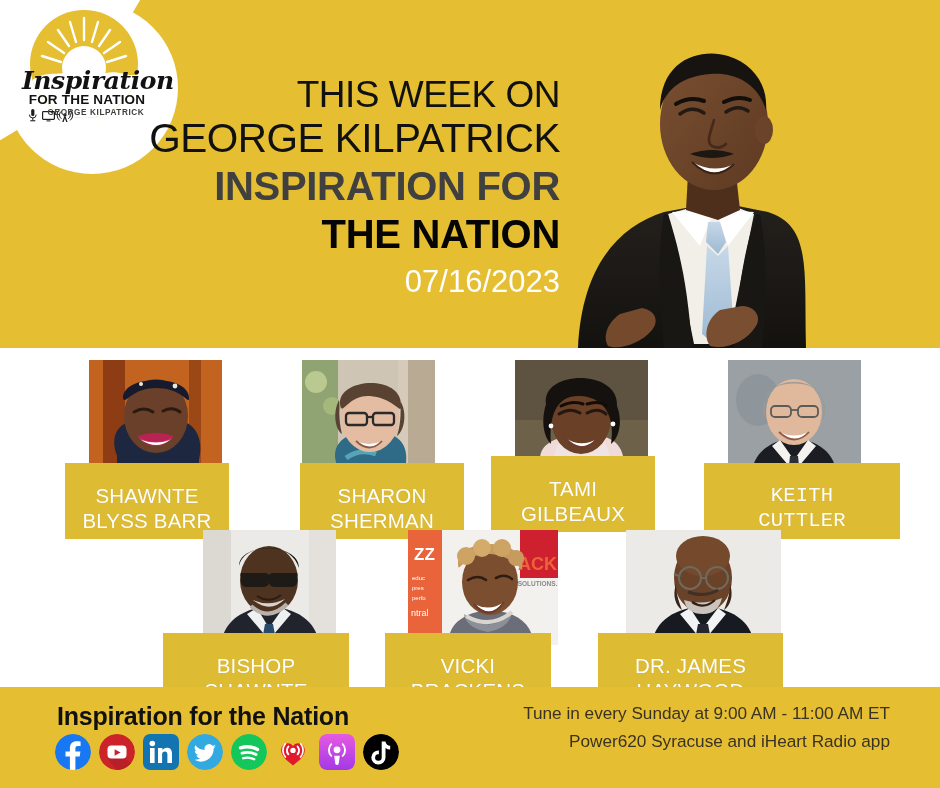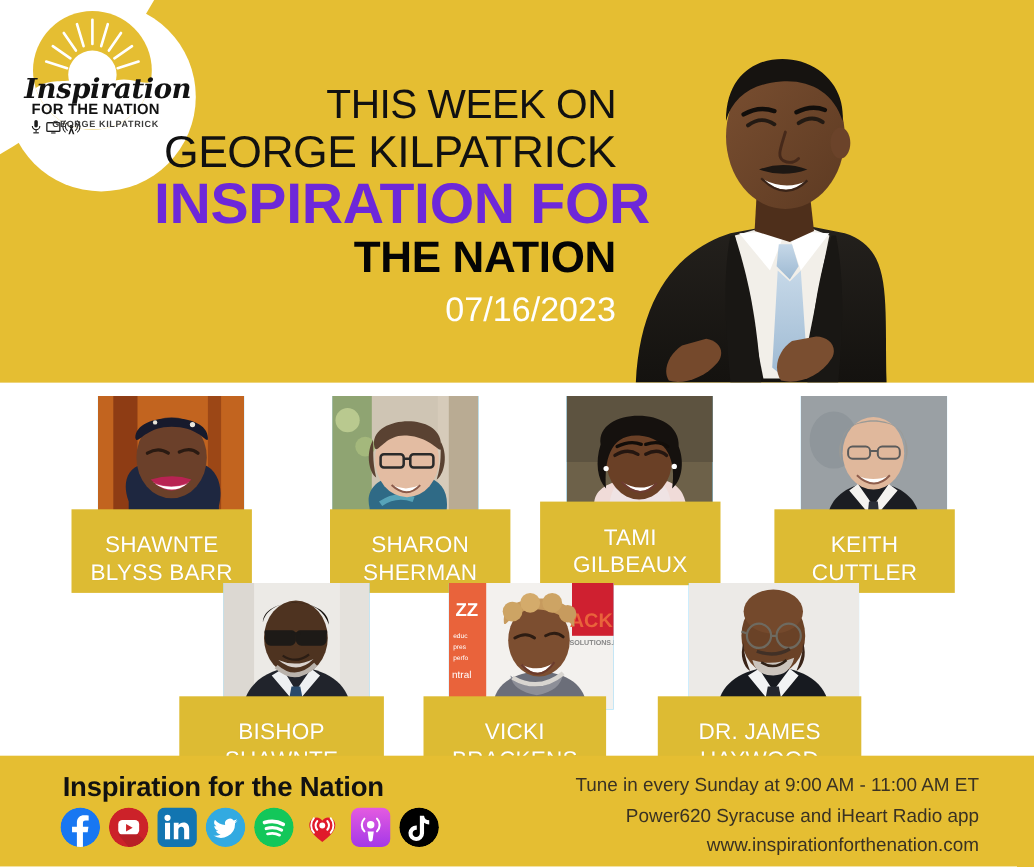--- a/index.html
+++ b/index.html
@@ -141,23 +141,23 @@
   }
   .t-line2 {
     font-size: 40.5px;
     line-height: 47px;
     color: #111111;
     font-weight: 400;
     letter-spacing: -0.5px;
     white-space: nowrap;
   }
   .t-line3 {
-    font-size: 52px;
+    font-size: 40px;
     line-height: 48px;
-    color: #6d28d9;
+    color: #404040;
     font-weight: 800;
     letter-spacing: -0.3px;
     white-space: nowrap;
   }
   .t-line4 {
     font-size: 40px;
     line-height: 48px;
     color: #050505;
     font-weight: 800;
     letter-spacing: -0.3px;
@@ -462,21 +462,21 @@
           <path d="M38 40 C 38 18, 94 18, 94 40 C 92 30, 82 22, 66 22 C 50 22, 40 30, 38 40 Z" fill="#9a9a96"></path>
           <path d="M38 38 C 34 44, 34 54, 37 60 C 36 50, 37 42, 38 38 Z" fill="#9a9a96"></path>
           <path d="M94 38 C 98 44, 98 54, 95 60 C 96 50, 95 42, 94 38 Z" fill="#9a9a96"></path>
           <rect x="43" y="46" width="20" height="11" rx="4" fill="none" stroke="#5b5b5b" stroke-width="1.8"></rect>
           <rect x="70" y="46" width="20" height="11" rx="4" fill="none" stroke="#5b5b5b" stroke-width="1.8"></rect>
           <line x1="63" y1="50" x2="70" y2="50" stroke="#5b5b5b" stroke-width="1.8"></line>
           <path d="M51 72 q 16 14 30 0 q -15 7 -30 0 z" fill="#ffffff"></path>
           <path d="M51 72 q 16 15 30 0" stroke="#8d5d4c" stroke-width="1.8" fill="none"></path>
         </svg>
       </div>
-      <div class="guest-label" style="left:-11px; top:103px; width:164px;">KEITH
+      <div class="guest-label" style="left:-11px; top:103px; width:196px;font-family:Liberation Mono, monospace;">KEITH
 CUTTLER</div>
     </div>
 
     <div class="guest" style="left:190px; top:182px; width:133px;">
       <div class="guest-photo" style="width:133px;height:115px;">
         <svg width="133" height="115" viewBox="0 0 133 115">
           <rect width="133" height="115" fill="#eceae6"></rect>
           <rect x="0" y="0" width="28" height="115" fill="#dcd8d2"></rect>
           <rect x="106" y="0" width="27" height="115" fill="#e4e1dc"></rect>
           <path d="M18 115 C 20 90, 42 78, 66 76 C 92 78, 114 90, 116 115 Z" fill="#21242c"></path>
@@ -616,17 +616,16 @@
 
       <svg class="soc" viewBox="0 0 36 36">
         <circle cx="18" cy="18" r="18" fill="#000000"></circle>
         <path d="M22.5 7.5h-3.8v16.1a3.3 3.3 0 1 1-2.8-3.3v-3.9a7.1 7.1 0 1 0 6.6 7.1V14a8 8 0 0 0 4.7 1.5v-3.8a4.8 4.8 0 0 1-4.7-4.2z" fill="#ffffff"></path>
       </svg>
     </div>
 
     <div class="footer-right">
       <div>Tune in every Sunday at 9:00 AM - 11:00 AM ET</div>
       <div>Power620 Syracuse and iHeart Radio app</div>
-      <div>www.inspirationforthenation.com</div>
     </div>
   </div>
 
 </div>
 
 </body></html>

